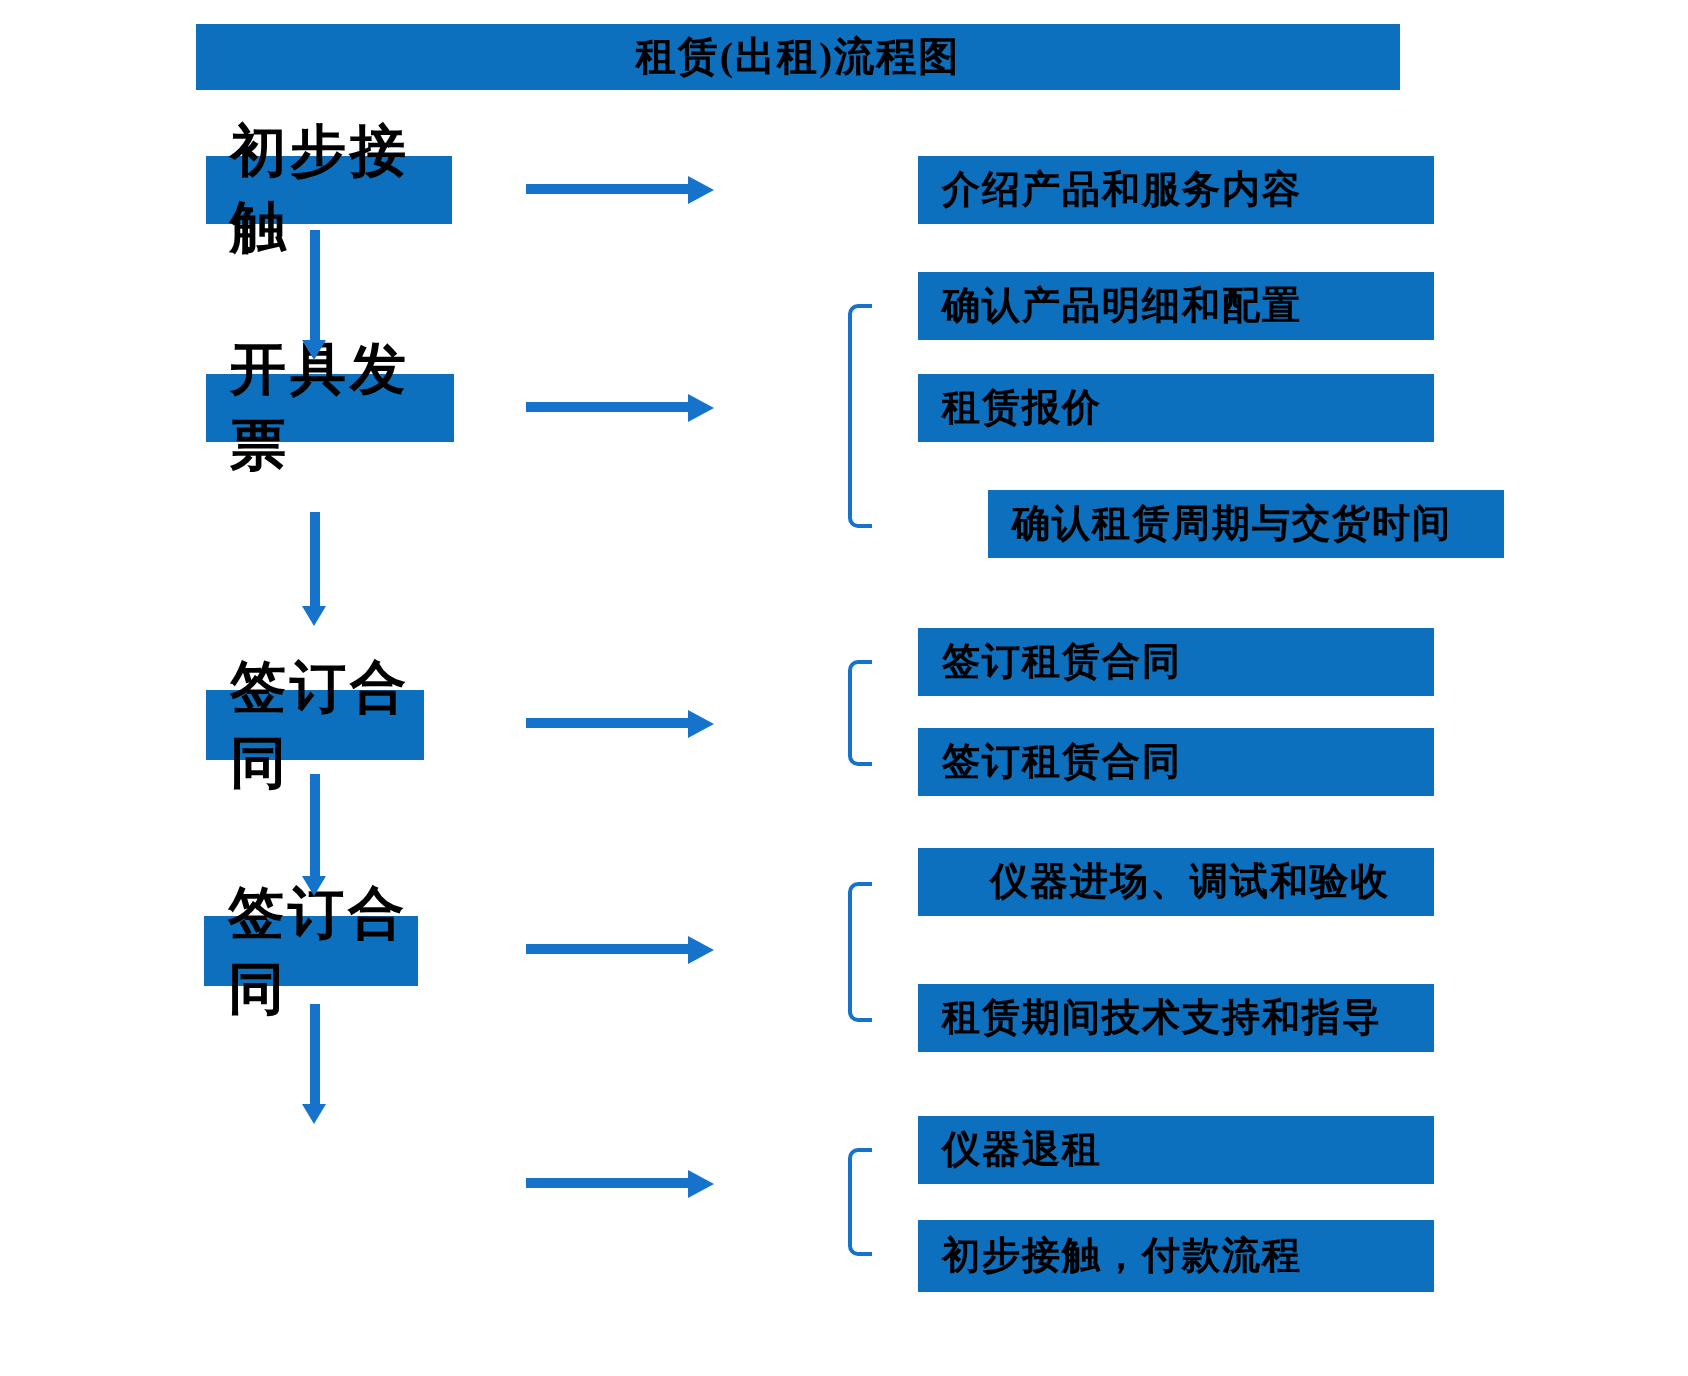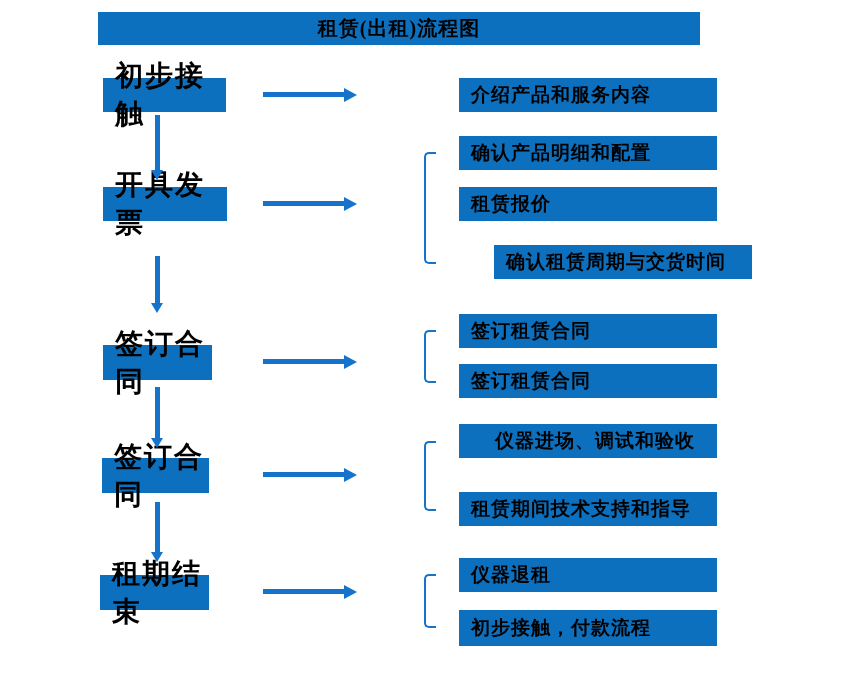--- a/index.html
+++ b/index.html
@@ -91,21 +91,20 @@
 <body>
 
 <div class="canvas">
 
   <div class="bluebox title">租赁(出租)流程图</div>
 
   <div class="bluebox stage stage1">初步接触</div>
   <div class="bluebox stage stage2">开具发票</div>
   <div class="bluebox stage stage3">签订合同</div>
   <div class="bluebox stage stage4">签订合同</div>
-  <div class="bluebox stage stage5">租期结束</div>
 
   <div class="varrow vA">
       <div class="stem"></div>
       <div class="head"></div>
     </div>
   <div class="varrow vB">
       <div class="stem"></div>
       <div class="head"></div>
     </div>
   <div class="varrow vC">

